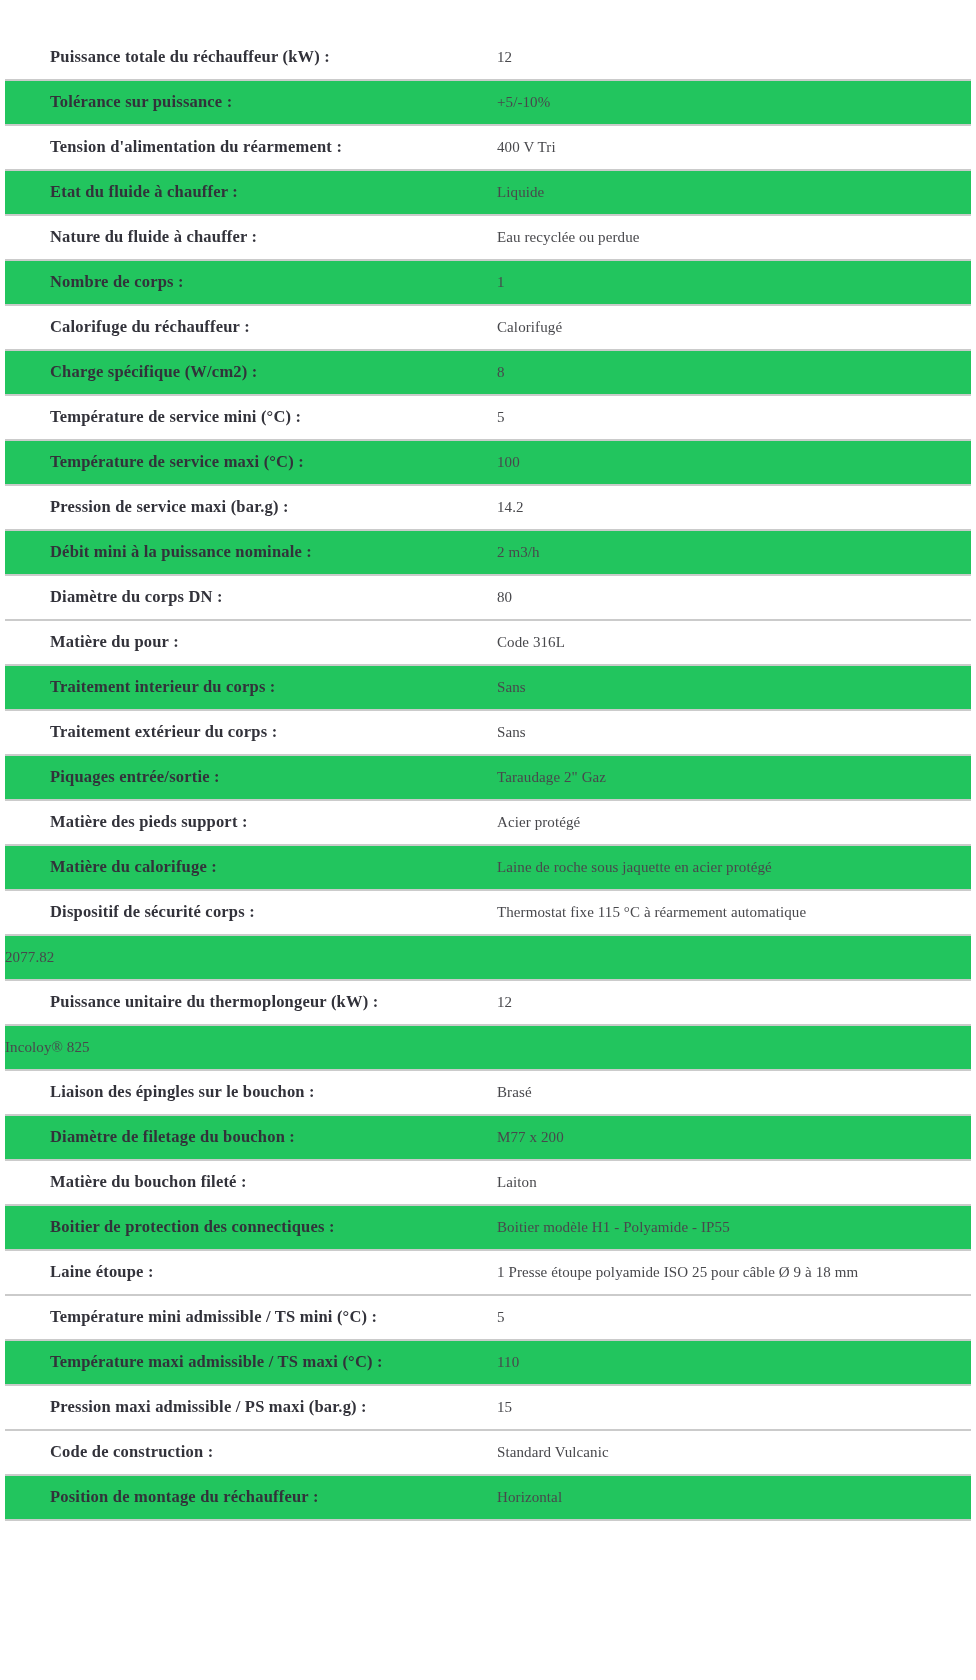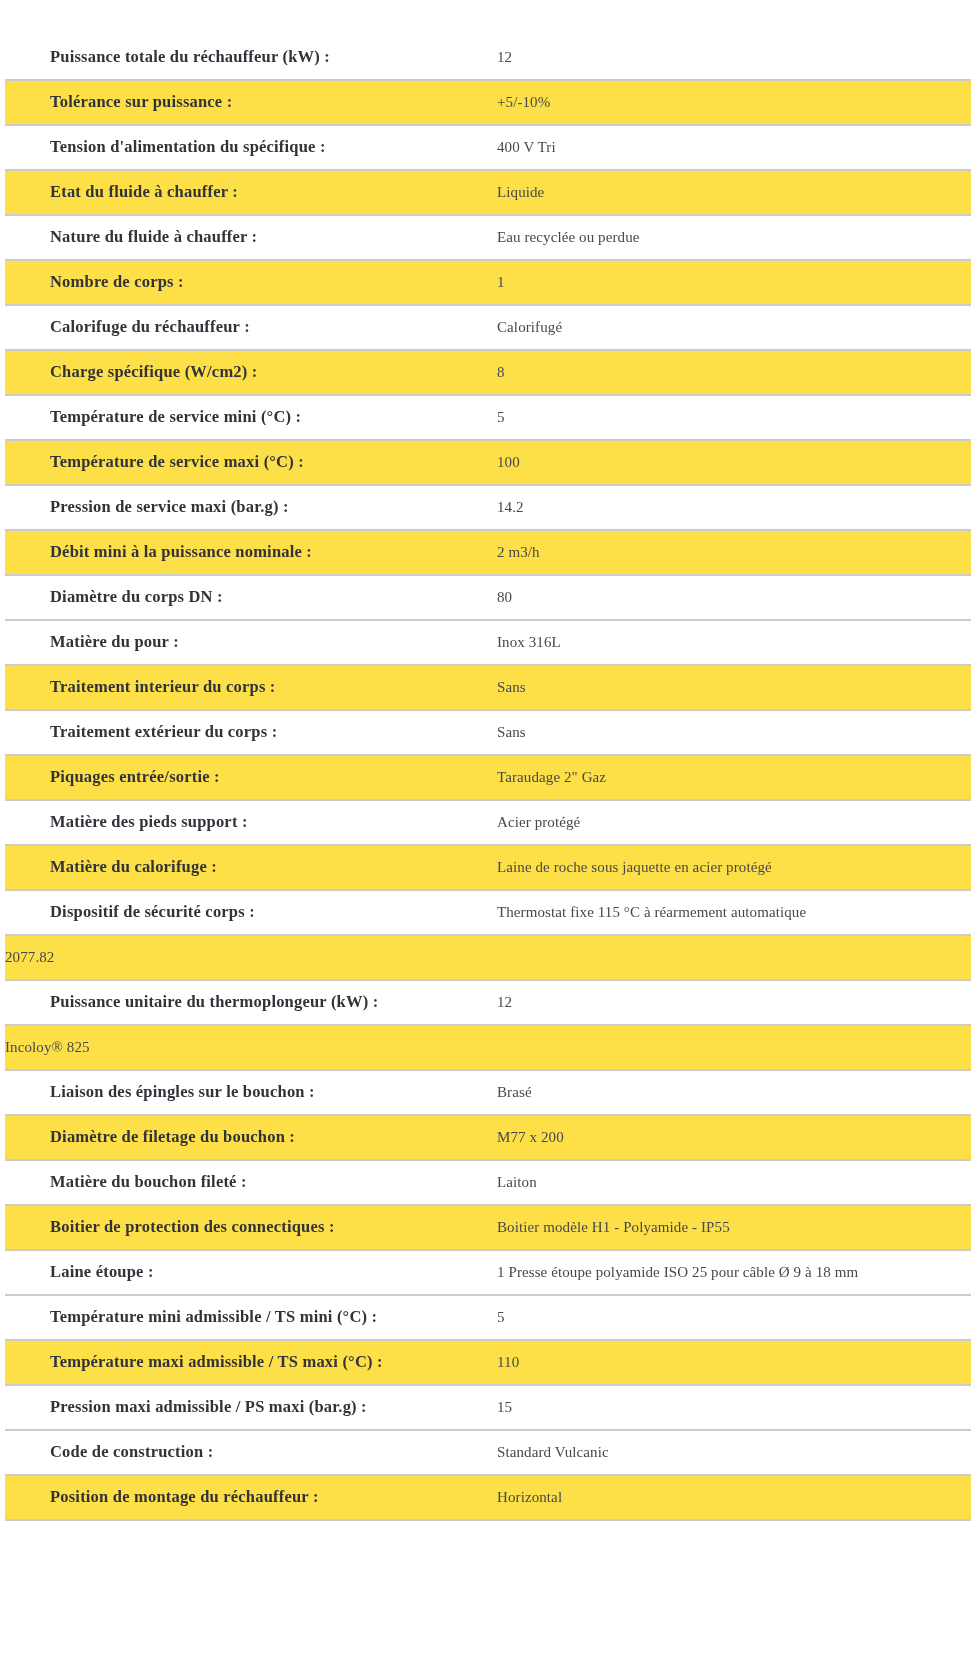--- a/index.html
+++ b/index.html
@@ -19,21 +19,21 @@
   }
   .spec-row {
     display: flex;
     align-items: flex-start;
     padding: 9px 0 10px 0;
     border-bottom: 2px solid #cbcbcb;
     background: #ffffff;
     box-sizing: border-box;
   }
   .spec-row.alt {
-    background: #fde047;
+    background: #22c55e;
   }
   .spec-label {
     width: 492px;
     padding-left: 45px;
     padding-right: 24px;
     box-sizing: border-box;
     flex: 0 0 auto;
     font-size: 16.5px;
     font-weight: bold;
     letter-spacing: 0.2px;
@@ -55,21 +55,21 @@
 <div class="spec-table" id="spec-table">
     <div class="spec-row">
       <div class="spec-label">Puissance totale du réchauffeur (kW) :</div>
       <div class="spec-value">12</div>
     </div>
     <div class="spec-row alt">
       <div class="spec-label">Tolérance sur puissance :</div>
       <div class="spec-value">+5/-10%</div>
     </div>
     <div class="spec-row">
-      <div class="spec-label">Tension d'alimentation du spécifique :</div>
+      <div class="spec-label">Tension d'alimentation du réarmement :</div>
       <div class="spec-value">400 V Tri</div>
     </div>
     <div class="spec-row alt">
       <div class="spec-label">Etat du fluide à chauffer :</div>
       <div class="spec-value">Liquide</div>
     </div>
     <div class="spec-row">
       <div class="spec-label">Nature du fluide à chauffer :</div>
       <div class="spec-value">Eau recyclée ou perdue</div>
     </div>
@@ -100,21 +100,21 @@
     <div class="spec-row alt">
       <div class="spec-label">Débit mini à la puissance nominale :</div>
       <div class="spec-value">2 m3/h</div>
     </div>
     <div class="spec-row">
       <div class="spec-label">Diamètre du corps DN :</div>
       <div class="spec-value">80</div>
     </div>
     <div class="spec-row">
       <div class="spec-label">Matière du pour :</div>
-      <div class="spec-value">Inox 316L</div>
+      <div class="spec-value">Code 316L</div>
     </div>
     <div class="spec-row alt">
       <div class="spec-label">Traitement interieur du corps :</div>
       <div class="spec-value">Sans</div>
     </div>
     <div class="spec-row">
       <div class="spec-label">Traitement extérieur du corps :</div>
       <div class="spec-value">Sans</div>
     </div>
     <div class="spec-row alt">

